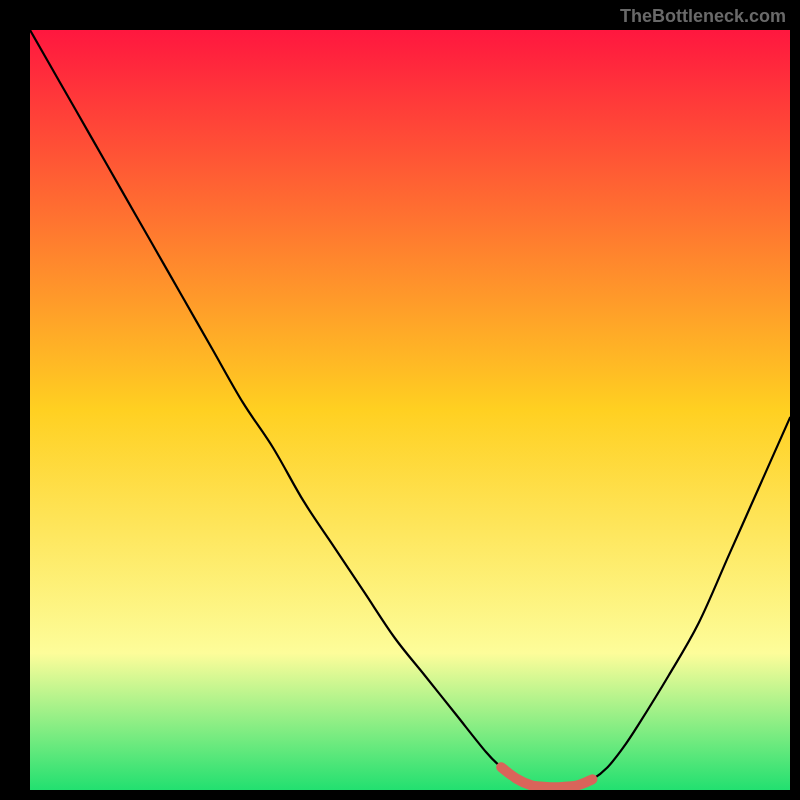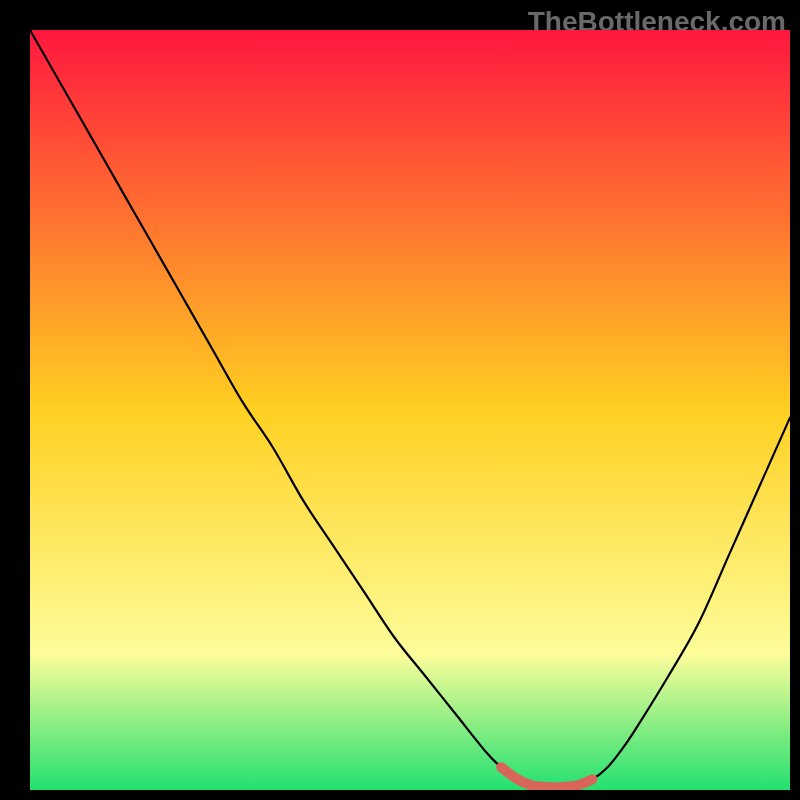--- a/index.html
+++ b/index.html
@@ -14,21 +14,21 @@
     position: relative;
     width: 800px;
     height: 800px;
     background: #000;
   }
   .watermark {
     position: absolute;
     top: 6px;
     right: 14px;
     font-family: Arial, Helvetica, sans-serif;
-    font-size: 28px;
+    font-size: 18px;
     font-weight: 600;
     color: #696969;
   }
   .plot {
     position: absolute;
     left: 30px;
     top: 30px;
     width: 760px;
     height: 760px;
   }

